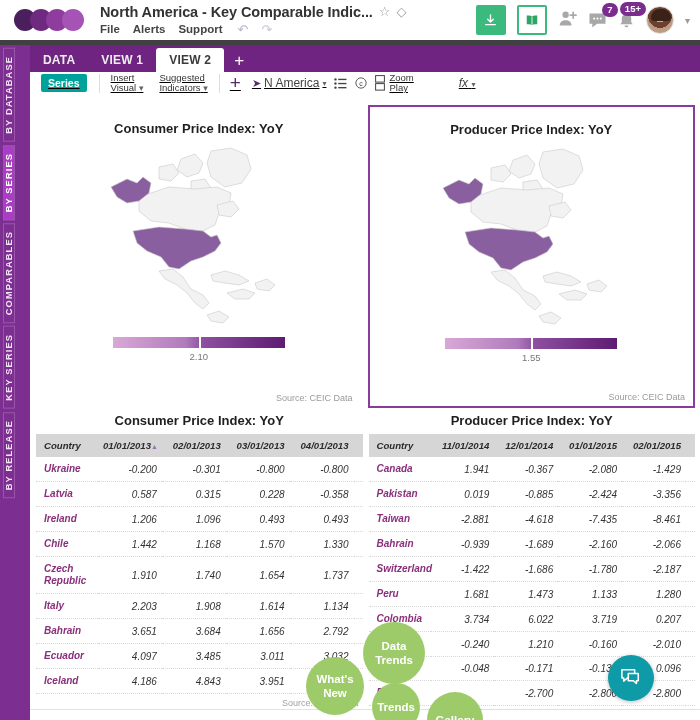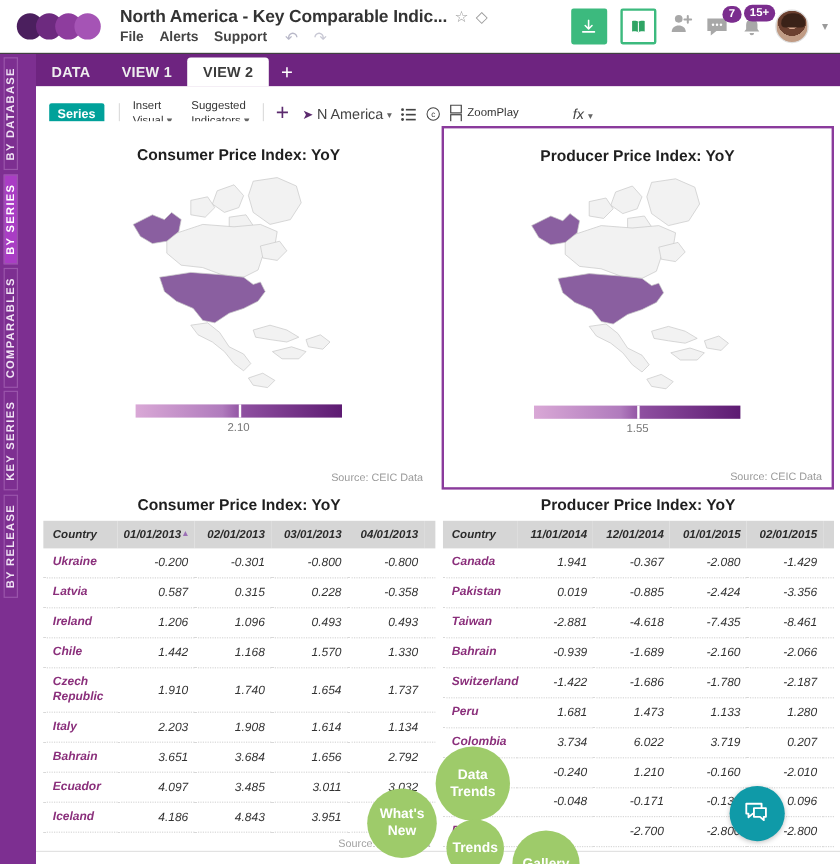--- a/index.html
+++ b/index.html
@@ -11,21 +11,21 @@
     position: relative;
   }
 
   
   .topbar {
     height: 45px;
     background: #ffffff;
     display: flex;
     align-items: center;
     position: relative;
-    border-bottom: 1px solid #404040;
+    border-bottom: 5px solid #404040;
   }
   .logo {
     width: 84px; height: 45px;
     display: flex; align-items: center; justify-content: center;
     padding-left: 14px;
   }
   .logo .dot { width: 22px; height: 22px; border-radius: 50%; margin-left: -6px; }
   .logo .dot:first-child { margin-left: 0; }
   .d1 { background: #4b1f5e; }
   .d2 { background: #6d2a7f; }
@@ -88,23 +88,24 @@
   }
   .tab.active {
     background: #ffffff; color: #3b3b3b; border-radius: 3px 3px 0 0;
     padding: 5px 13px 5px;
   }
   .tab-plus { color: #fff; font-size: 17px; padding: 0 10px 1px; font-weight: 300; }
 
   
   .toolbar {
     height: 35px; background: #ffffff;
-    display: flex; align-items: flex-end; padding-left: 5px; gap: 0px;
+    display: flex; align-items: flex-start; padding-left: 5px; gap: 0px;
     border-bottom: 1px solid #ddd;
     position: relative;
+    text-decoration: underline;
   }
   .toolbar-offset { margin-left: 36px; }
   .tb-series {
     background: #00a19a; color: #fff; font-size: 10.5px; font-weight: bold;
     padding: 3px 7px; border-radius: 2px; margin-right: 9px;
   }
   .tb-item {
     font-size: 9.5px; color: #333; line-height: 10.5px; padding: 0 8px;
     display: flex; flex-direction: column; justify-content: center;
   }
@@ -308,21 +309,21 @@
       <svg width="12" height="12" viewBox="0 0 14 14">
           <circle cx="7" cy="7" r="6" fill="none" stroke="#444" stroke-width="1"></circle>
           <text x="7" y="10.2" font-size="8" text-anchor="middle" fill="#444" font-family="Liberation Sans">c</text>
         </svg>
     </div>
     <div class="tb-icon" style="gap:4px;">
       <svg width="10" height="16" viewBox="0 0 10 16">
           <rect x="0.6" y="0.6" width="8.8" height="6.5" fill="none" stroke="#444" stroke-width="1"></rect>
           <rect x="0.6" y="8.6" width="8.8" height="6.5" fill="none" stroke="#444" stroke-width="1"></rect>
         </svg>
-      <span style="display:flex;flex-direction:row;font-size:9.5px;line-height:10.5px;color:#333;">
+      <span style="display:flex;flex-direction:column;font-size:9.5px;line-height:10.5px;color:#333;">
         <span>Zoom</span>
         <span>Play</span>
       </span>
     </div>
     <span class="tb-fx"><span>fx</span> <span style="font-size:8px;font-style:normal;color:#666;">▾</span></span>
   </div>
 </div>
 
 <div class="leftnav">
   <div class="lnav-item">BY DATABASE</div>

